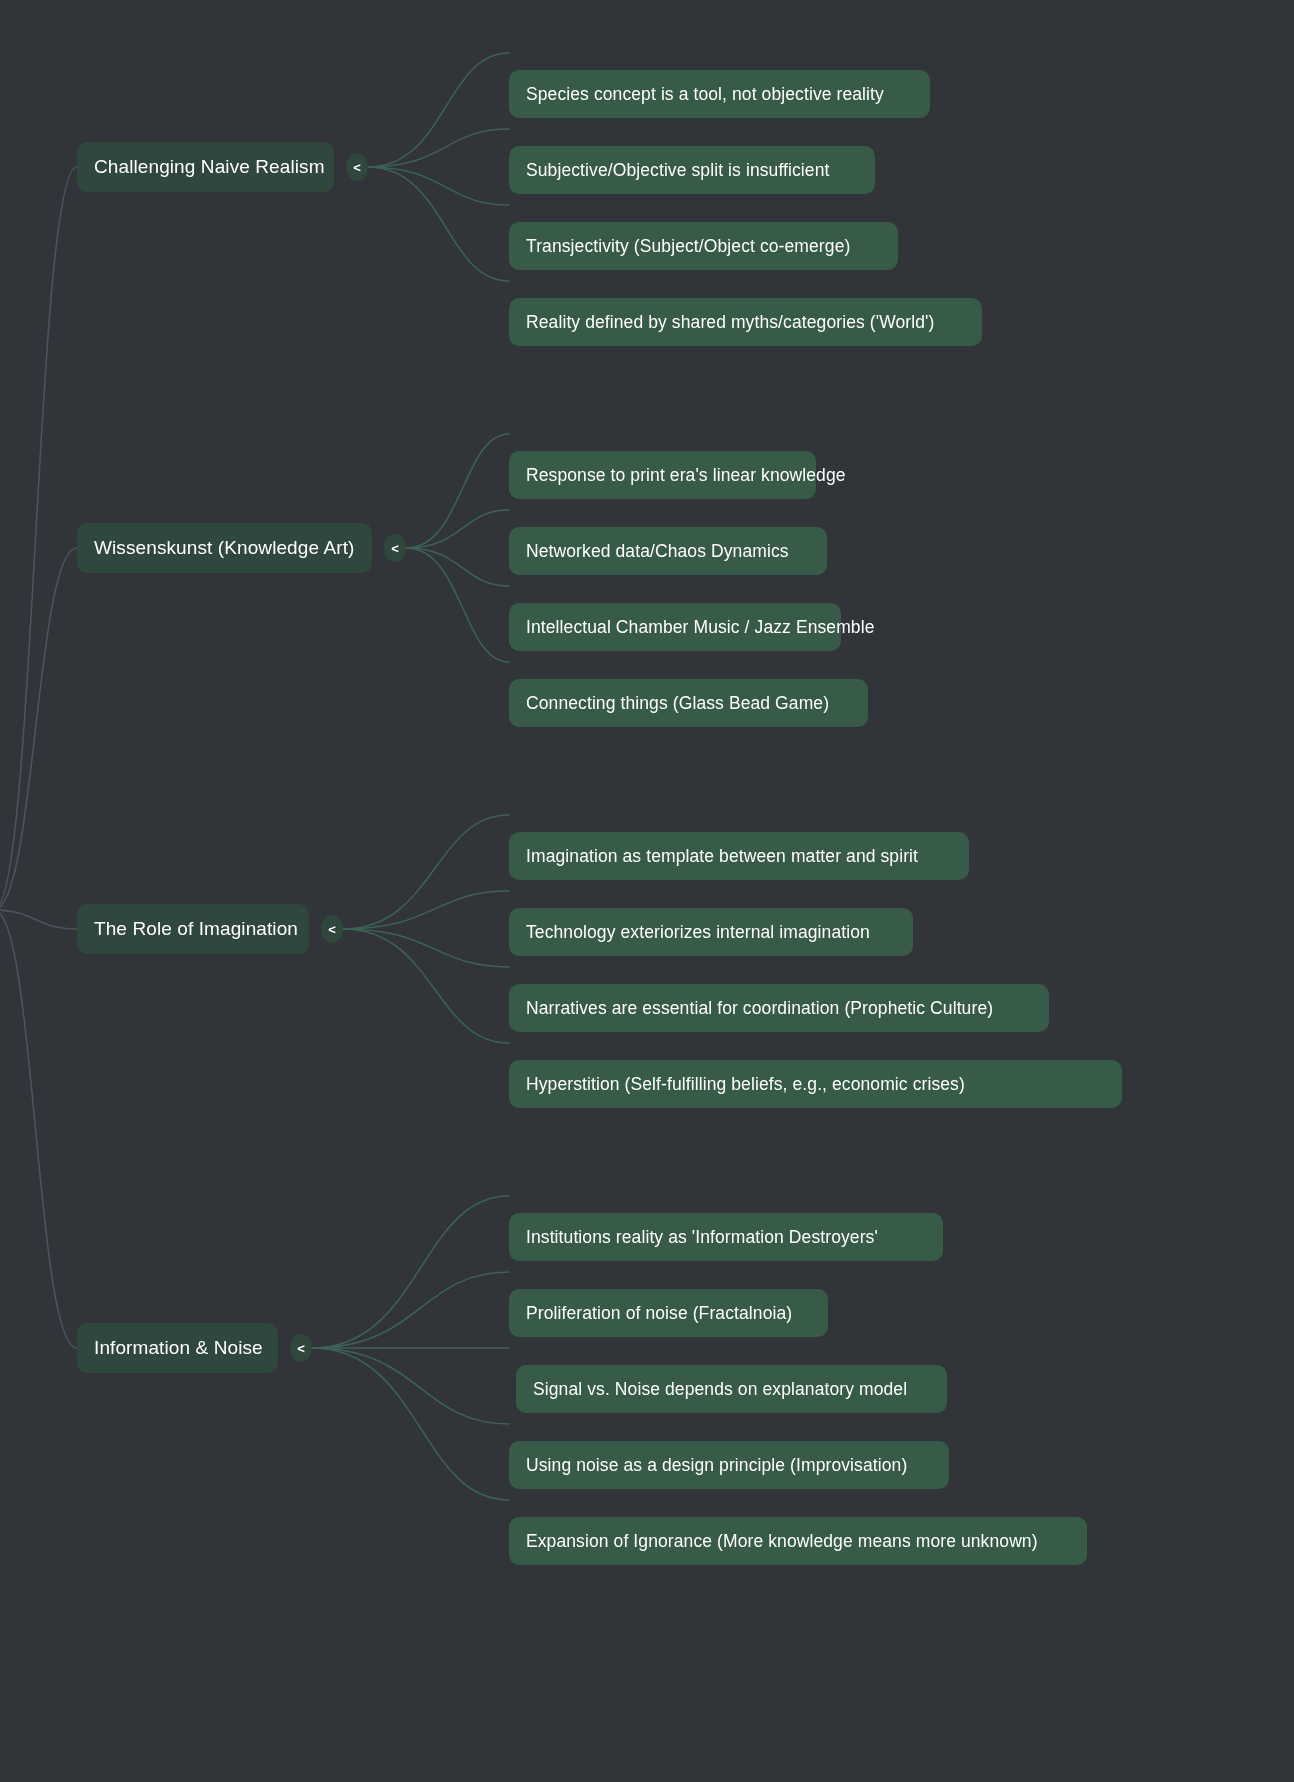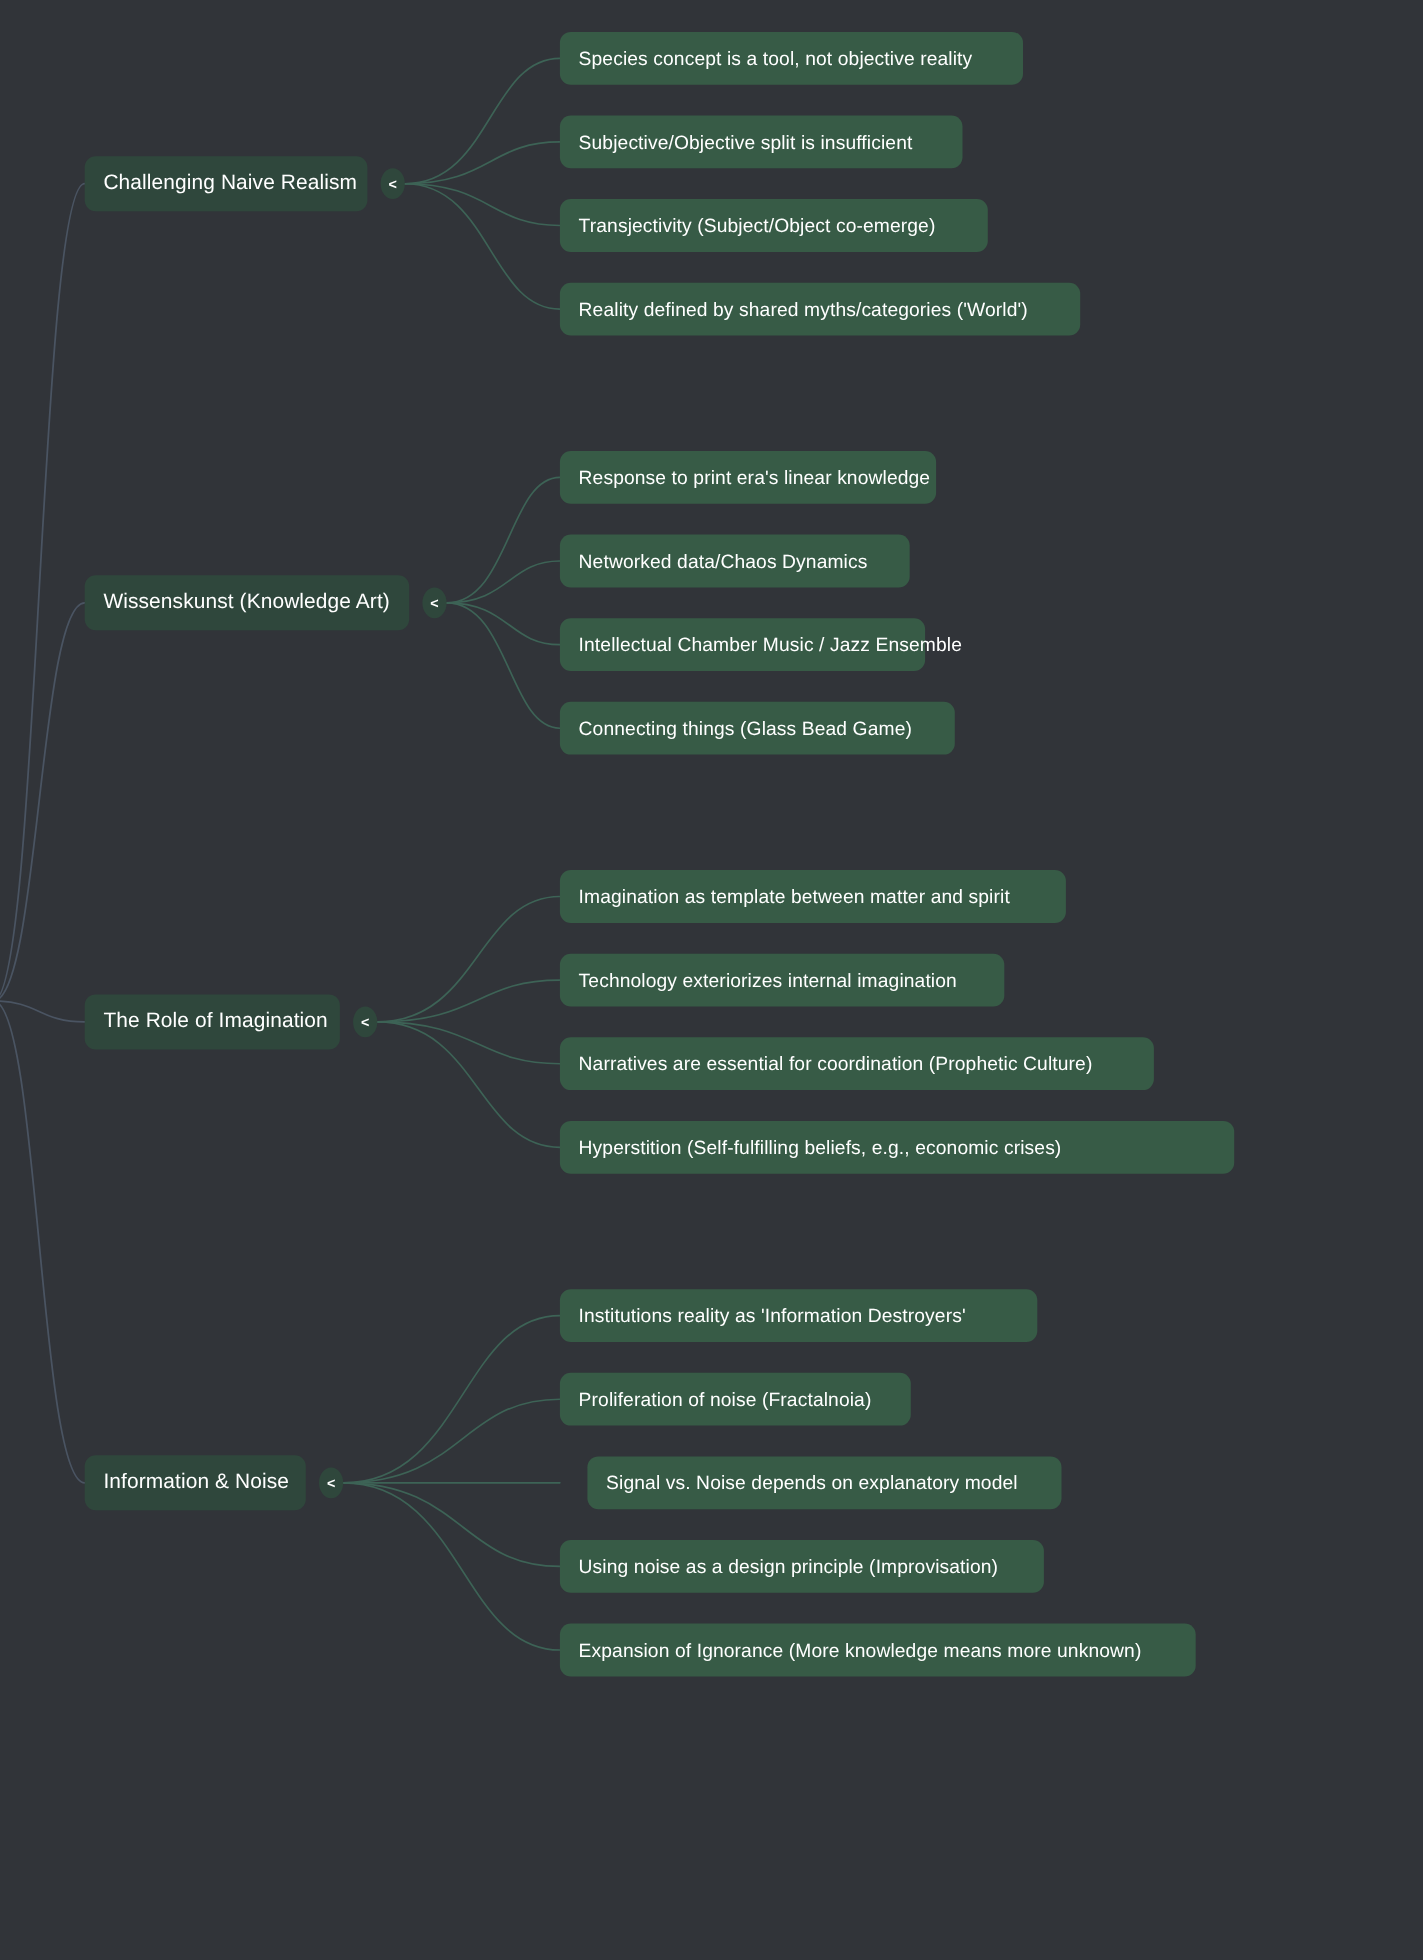--- a/index.html
+++ b/index.html
@@ -44,20 +44,21 @@
     padding: 0 17px;
     height: 48px;
   }
   .node.parent {
     background: #2f473c;
     height: 50px;
     font-size: 19px;
   }
   .node.child {
     background: #375b46;
+    margin-top: 41px;
   }
   .toggle {
     position: absolute;
     width: 22px;
     height: 28px;
     border-radius: 50%;
     background: #2f473c;
     color: #ffffff;
     display: flex;
     align-items: center;
@@ -114,21 +115,21 @@
       </div>
       <div class="node child" style="left: 509px; top: 257px; width: 473px;">
         <span>Reality defined by shared myths/categories ('World')</span>
       </div>
       <div class="toggle" style="left: 384px; top: 534px;">
         <span>&lt;</span>
       </div>
       <div class="node parent" style="left: 77px; top: 523px; width: 295px;">
         <span>Wissenskunst (Knowledge Art)</span>
       </div>
-      <div class="node child" style="left: 509px; top: 410px; width: 342px;">
+      <div class="node child" style="left: 509px; top: 410px; width: 307px;">
         <span>Response to print era's linear knowledge</span>
       </div>
       <div class="node child" style="left: 509px; top: 486px; width: 318px;">
         <span>Networked data/Chaos Dynamics</span>
       </div>
       <div class="node child" style="left: 509px; top: 562px; width: 332px;">
         <span>Intellectual Chamber Music / Jazz Ensemble</span>
       </div>
       <div class="node child" style="left: 509px; top: 638px; width: 359px;">
         <span>Connecting things (Glass Bead Game)</span>
@@ -156,21 +157,21 @@
       </div>
       <div class="node parent" style="left: 77px; top: 1323px; width: 201px; align-items: center;">
         <span>Information &amp; Noise</span>
       </div>
       <div class="node child" style="left: 509px; top: 1172px; width: 434px;">
         <span>Institutions reality as 'Information Destroyers'</span>
       </div>
       <div class="node child" style="left: 509px; top: 1248px; width: 319px;">
         <span>Proliferation of noise (Fractalnoia)</span>
       </div>
-      <div class="node child" style="left: 534px; top: 1324px; width: 431px;">
+      <div class="node child" style="left: 516px; top: 1324px; width: 431px;">
         <span>Signal vs. Noise depends on explanatory model</span>
       </div>
       <div class="node child" style="left: 509px; top: 1400px; width: 440px;">
         <span>Using noise as a design principle (Improvisation)</span>
       </div>
       <div class="node child" style="left: 509px; top: 1476px; width: 578px;">
         <span>Expansion of Ignorance (More knowledge means more unknown)</span>
       </div>
     </div>
 </div>

